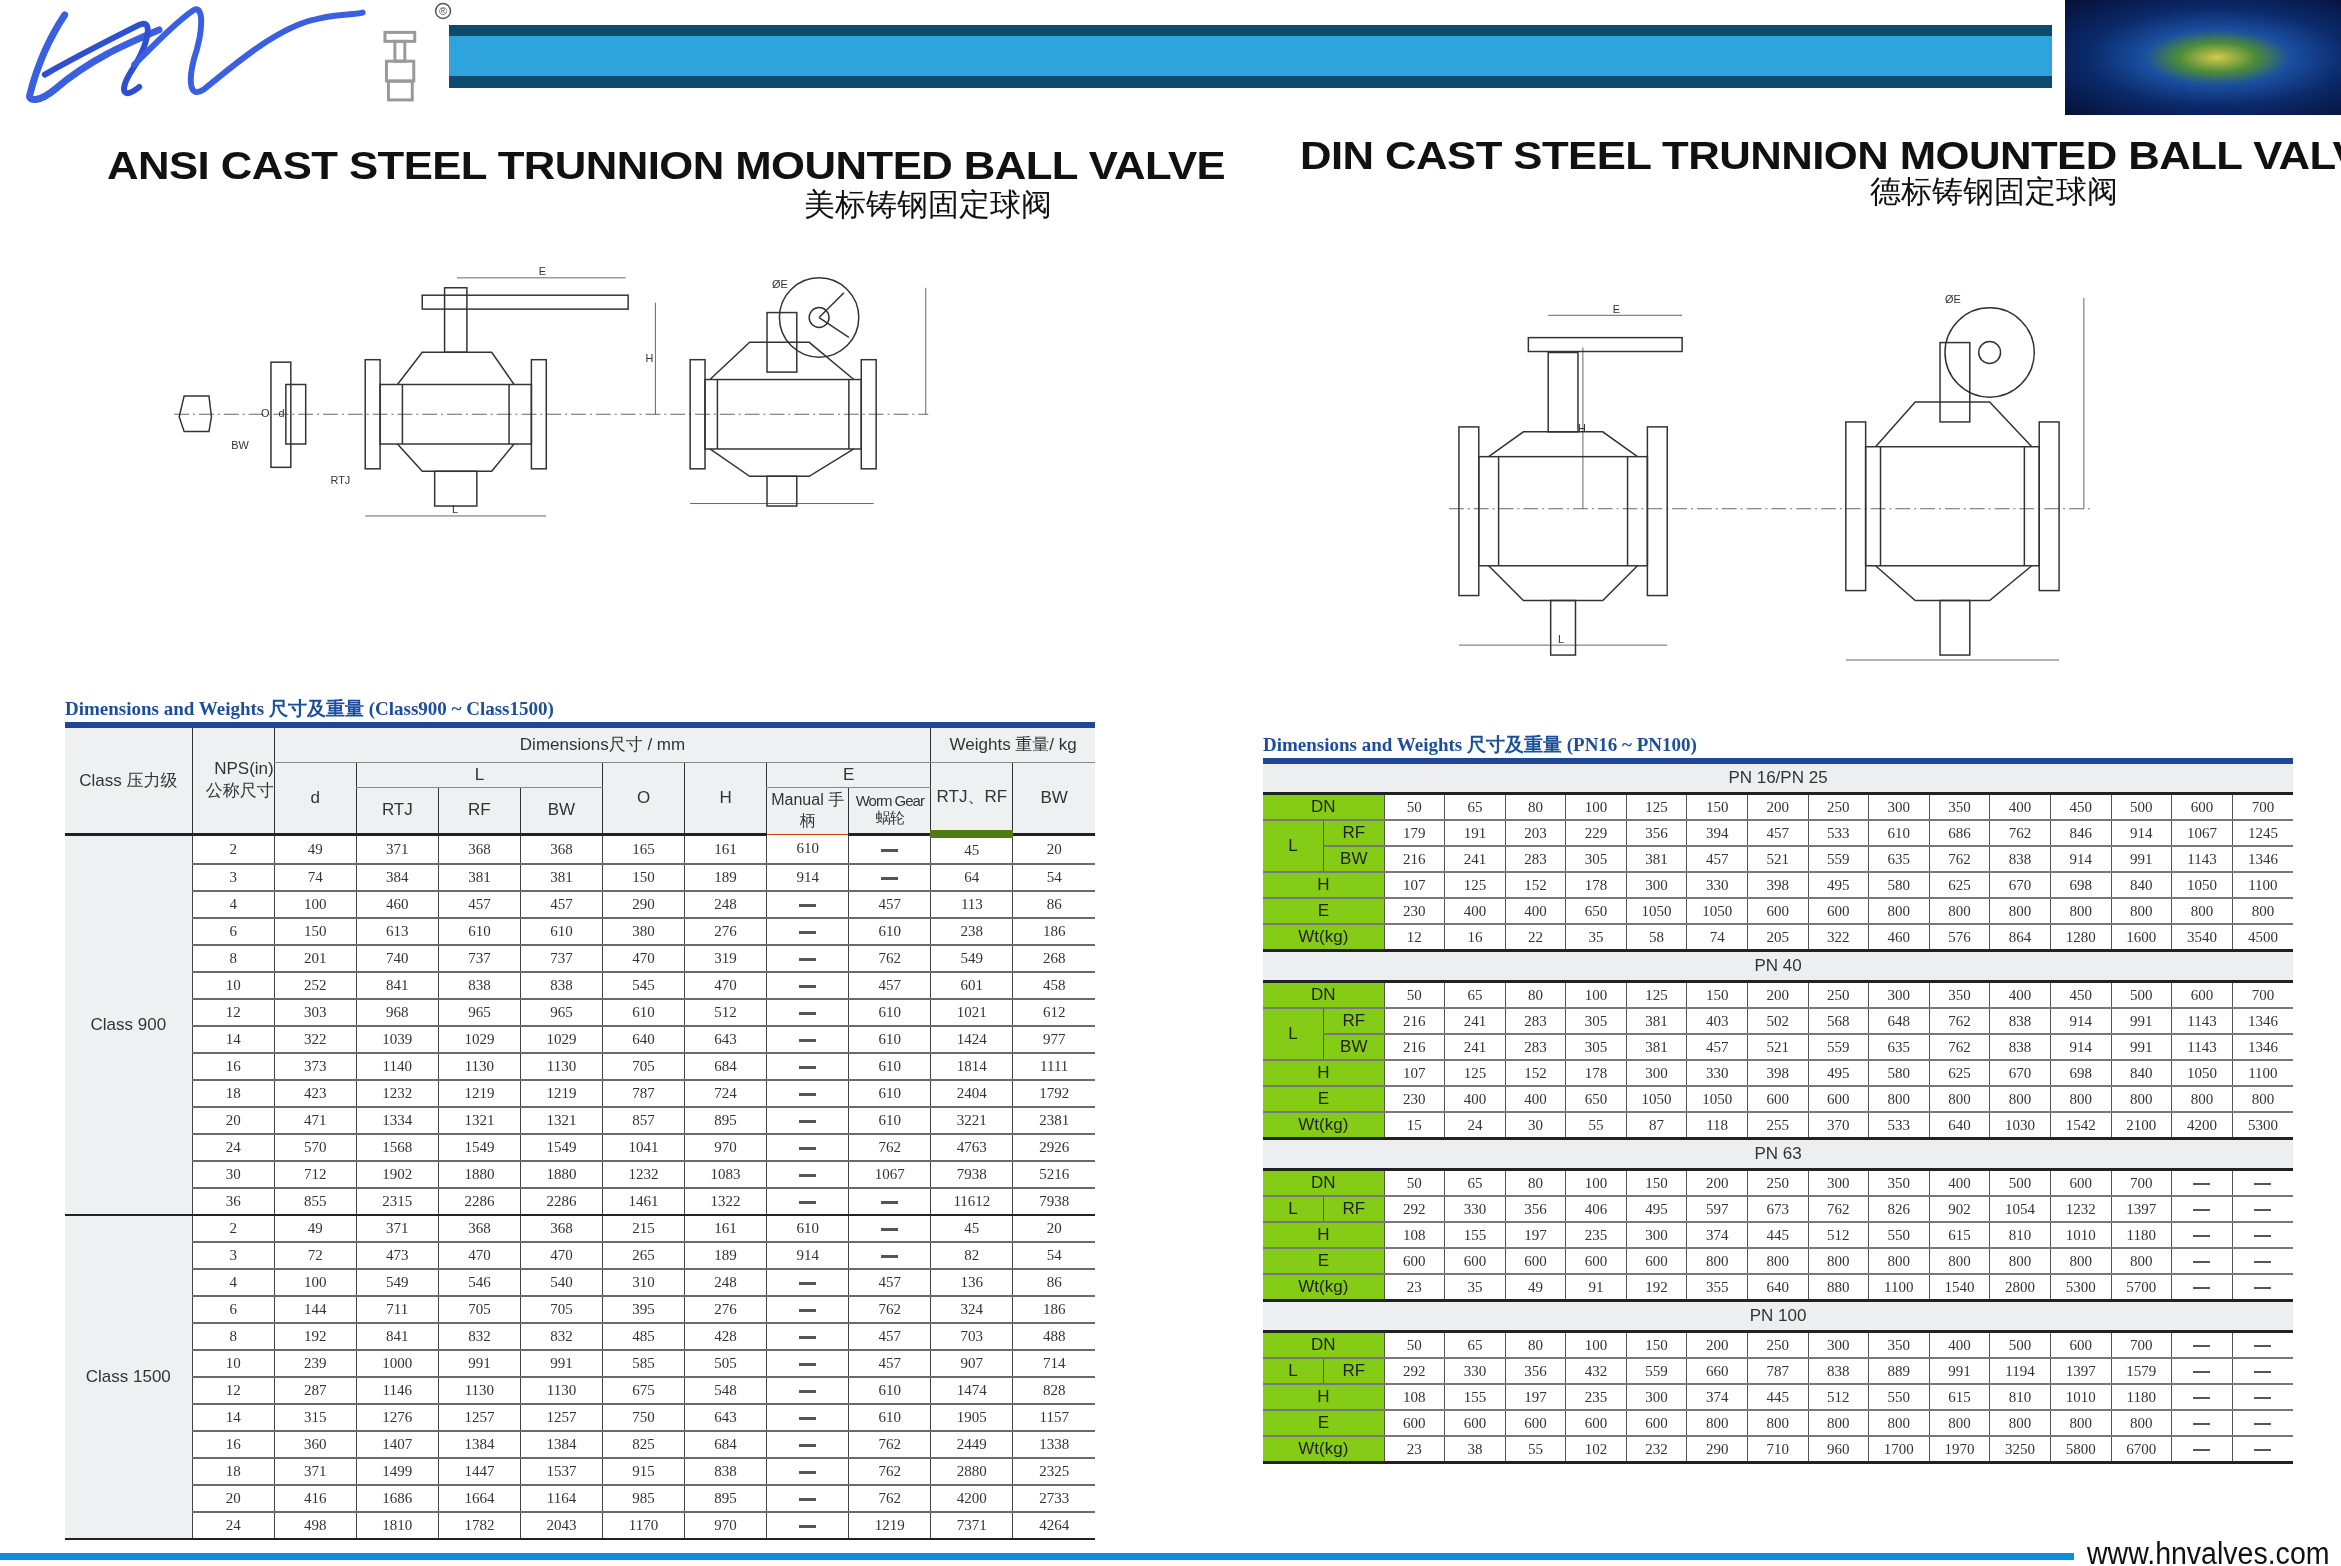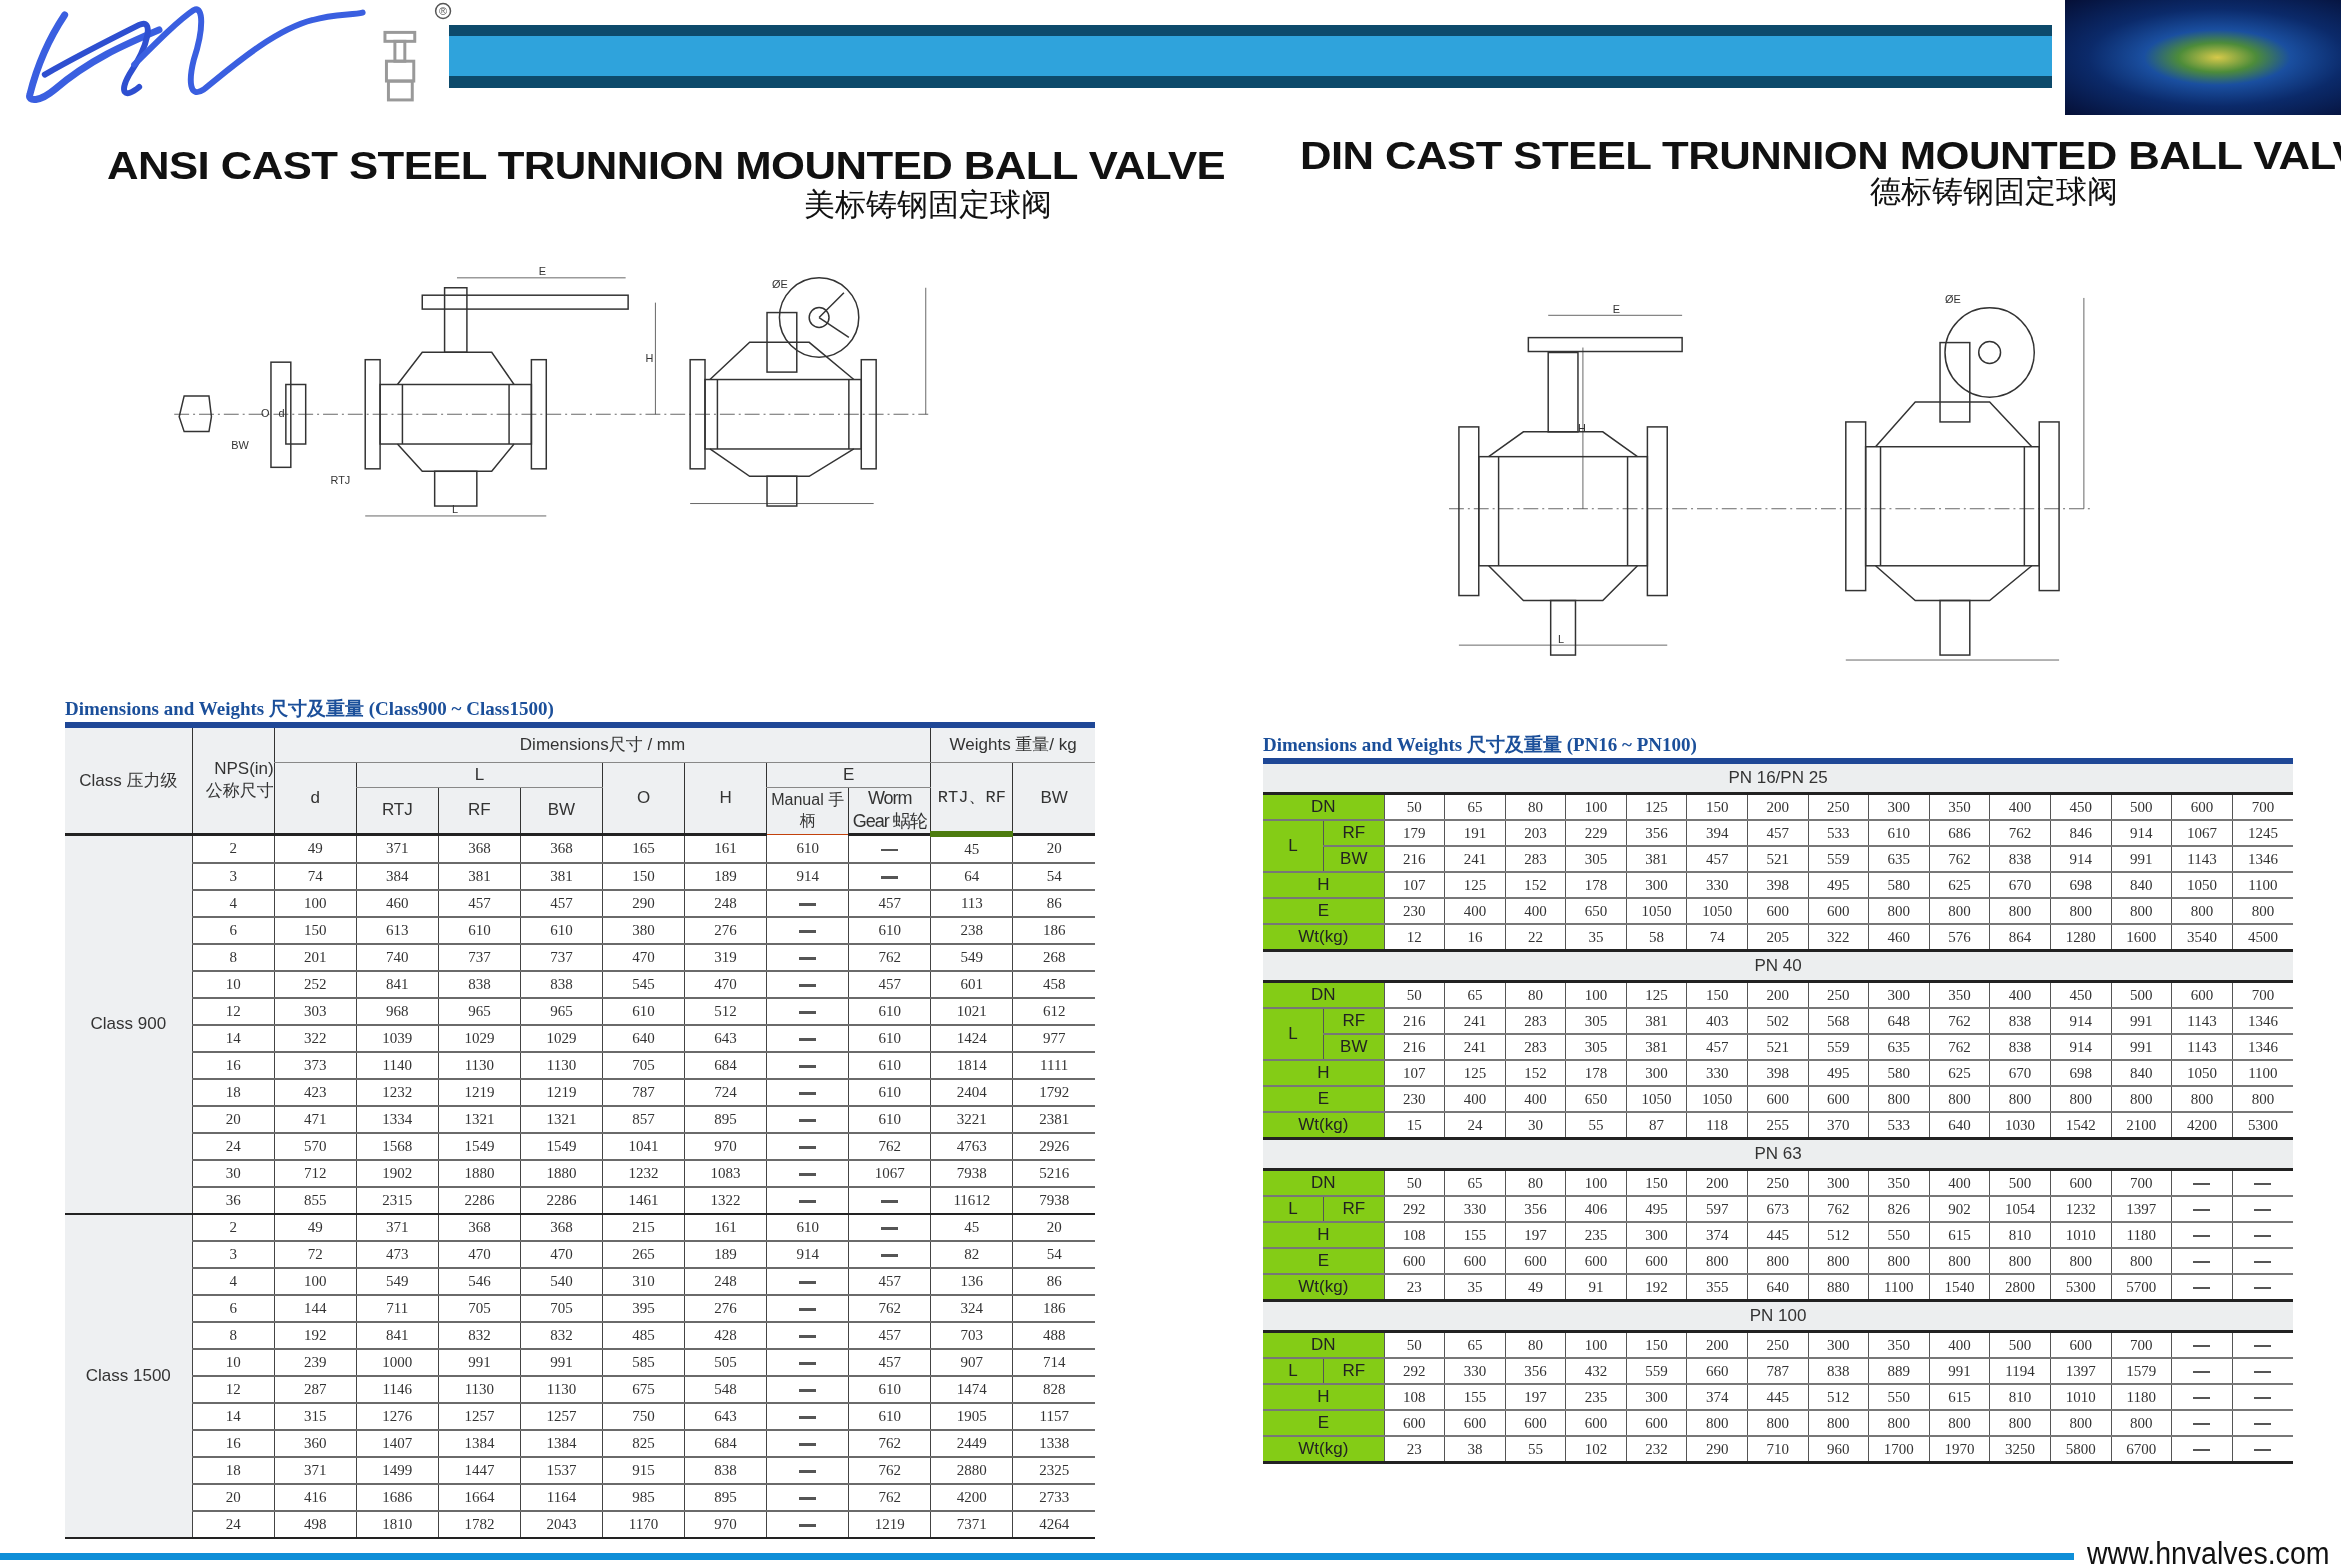--- a/index.html
+++ b/index.html
@@ -177,29 +177,29 @@
         <th rowspan="3" style="border-bottom:3px solid #222;text-align:right;">NPS(in) 公称尺寸</th>
         <th colspan="8">Dimensions尺寸 / mm</th>
         <th colspan="2">Weights 重量/ kg</th>
       </tr>
       <tr style="height:25px;">
         <th rowspan="2" style="border-bottom:3px solid #222;">d</th>
         <th colspan="3">L</th>
         <th rowspan="2" style="border-bottom:3px solid #222;">O</th>
         <th rowspan="2" style="border-bottom:3px solid #222;">H</th>
         <th colspan="2">E</th>
-        <th rowspan="2" style="border-bottom:6px solid #4d7c0f;font-family:Liberation Mono, monospace;">RTJ、RF</th>
+        <th rowspan="2" style="border-bottom:8px solid #4d7c0f;">RTJ、RF</th>
         <th rowspan="2" style="border-bottom:3px solid #222;">BW</th>
       </tr>
       <tr style="height:47px;">
         <th style="border-bottom:3px solid #222;">RTJ</th>
         <th style="border-bottom:3px solid #222;">RF</th>
         <th style="border-bottom:3px solid #222;">BW</th>
         <th style="border-bottom:1px solid #c2410c;font-size:16px;">Manual 手柄</th>
-        <th style="border-bottom:3px solid #222;font-size:18px;letter-spacing:-1px;">Worm Gear 蜗轮</th>
+        <th style="border-bottom:3px solid #222;font-size:15px;letter-spacing:-1px;">Worm Gear 蜗轮</th>
       </tr>
     </thead>
     <tbody id="ansi-body">
         <tr>
           <td class="cls" rowspan="14">Class 900</td>
           <td>2</td>
           <td>49</td>
           <td>371</td>
           <td>368</td>
           <td>368</td>

